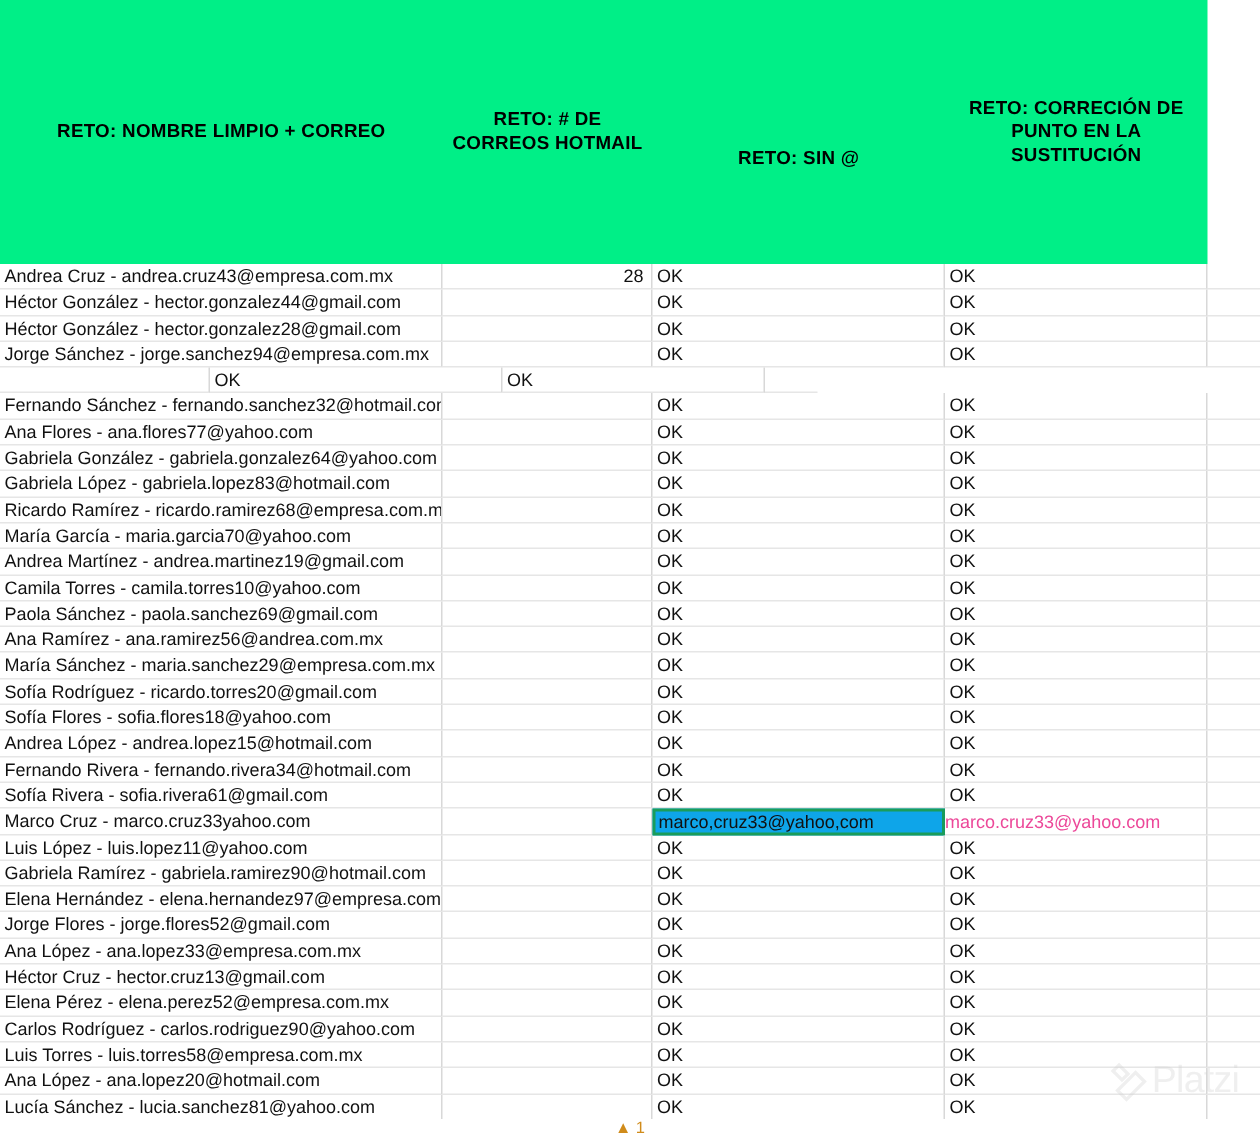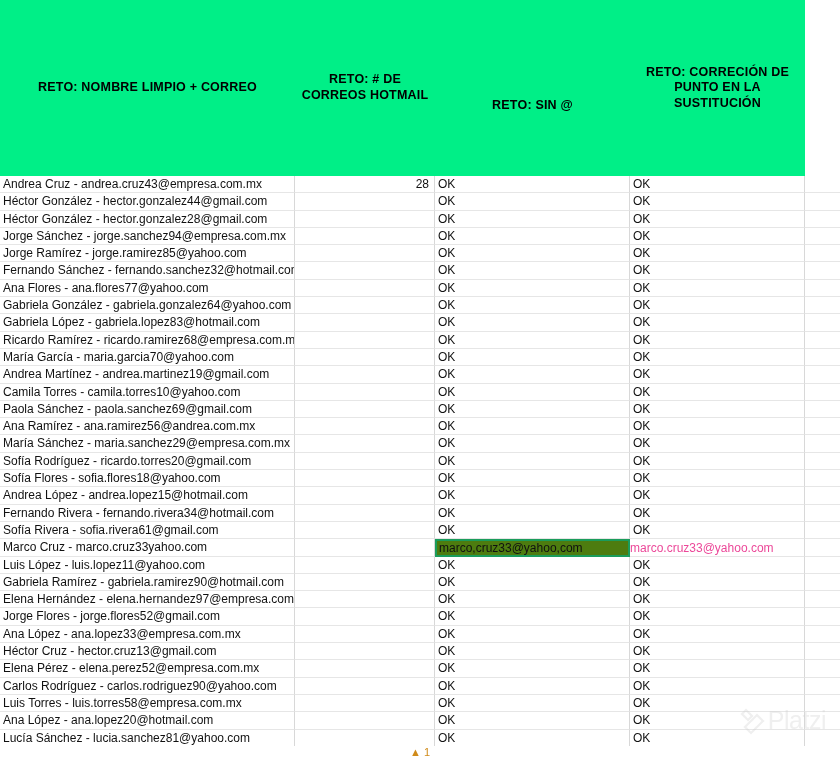--- a/index.html
+++ b/index.html
@@ -69,21 +69,21 @@
   }
   .cell.c0 { width: 295px; }
   .cell.c1 { width: 140px; text-align: right; padding-right: 5px; }
   .cell.c2 { width: 195px; }
   .cell.c3 { width: 175px; }
   .cell.c4 { width: 35px; border-right: none; }
 
   
   .row.selected .cell.c2 {
     border: 2px solid #1a9c5b;
-    background: #4d7c0f;
+    background: #0ea5e9;
     padding: 0 2px;
     line-height: 14px;
     height: 17.3px;
   }
   .overflow-text {
     position: absolute;
     left: 630px;
     font-size: 12px;
     color: #ec4899;
     background: transparent;
@@ -176,21 +176,20 @@
       <div class="cell c4"></div>
     </div>
     <div class="row">
       <div class="cell c0">Jorge Sánchez - jorge.sanchez94@empresa.com.mx</div>
       <div class="cell c1"></div>
       <div class="cell c2">OK</div>
       <div class="cell c3">OK</div>
       <div class="cell c4"></div>
     </div>
     <div class="row">
-      <div class="cell c0">Jorge Ramírez - jorge.ramirez85@yahoo.com</div>
       <div class="cell c1"></div>
       <div class="cell c2">OK</div>
       <div class="cell c3">OK</div>
       <div class="cell c4"></div>
     </div>
     <div class="row">
       <div class="cell c0">Fernando Sánchez - fernando.sanchez32@hotmail.com</div>
       <div class="cell c1"></div>
       <div class="cell c2">OK</div>
       <div class="cell c3">OK</div>

